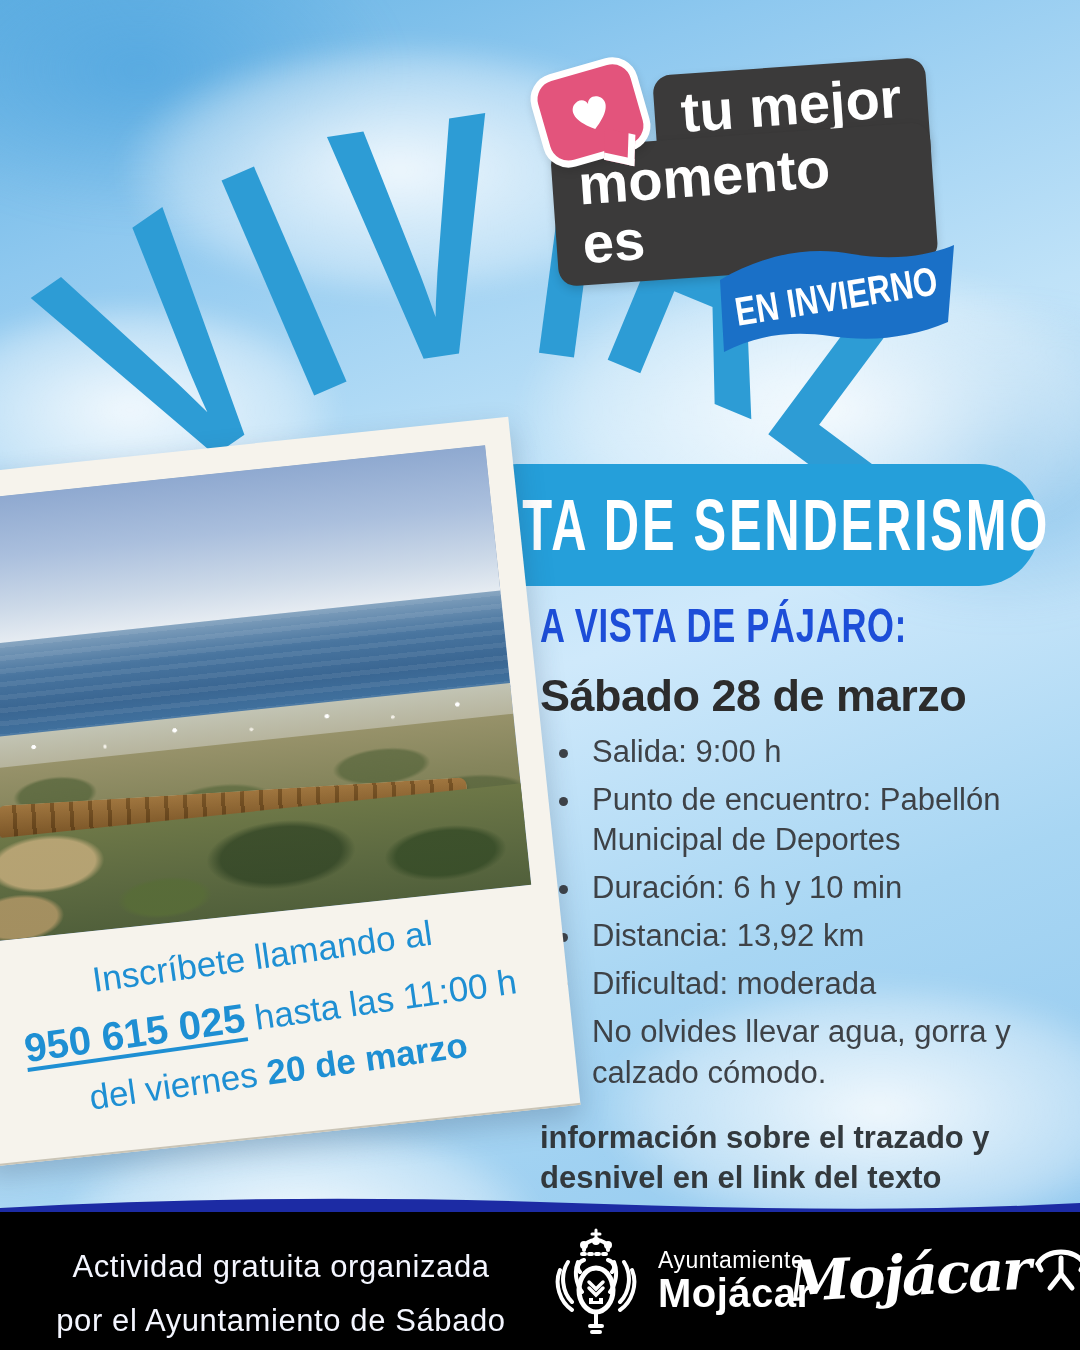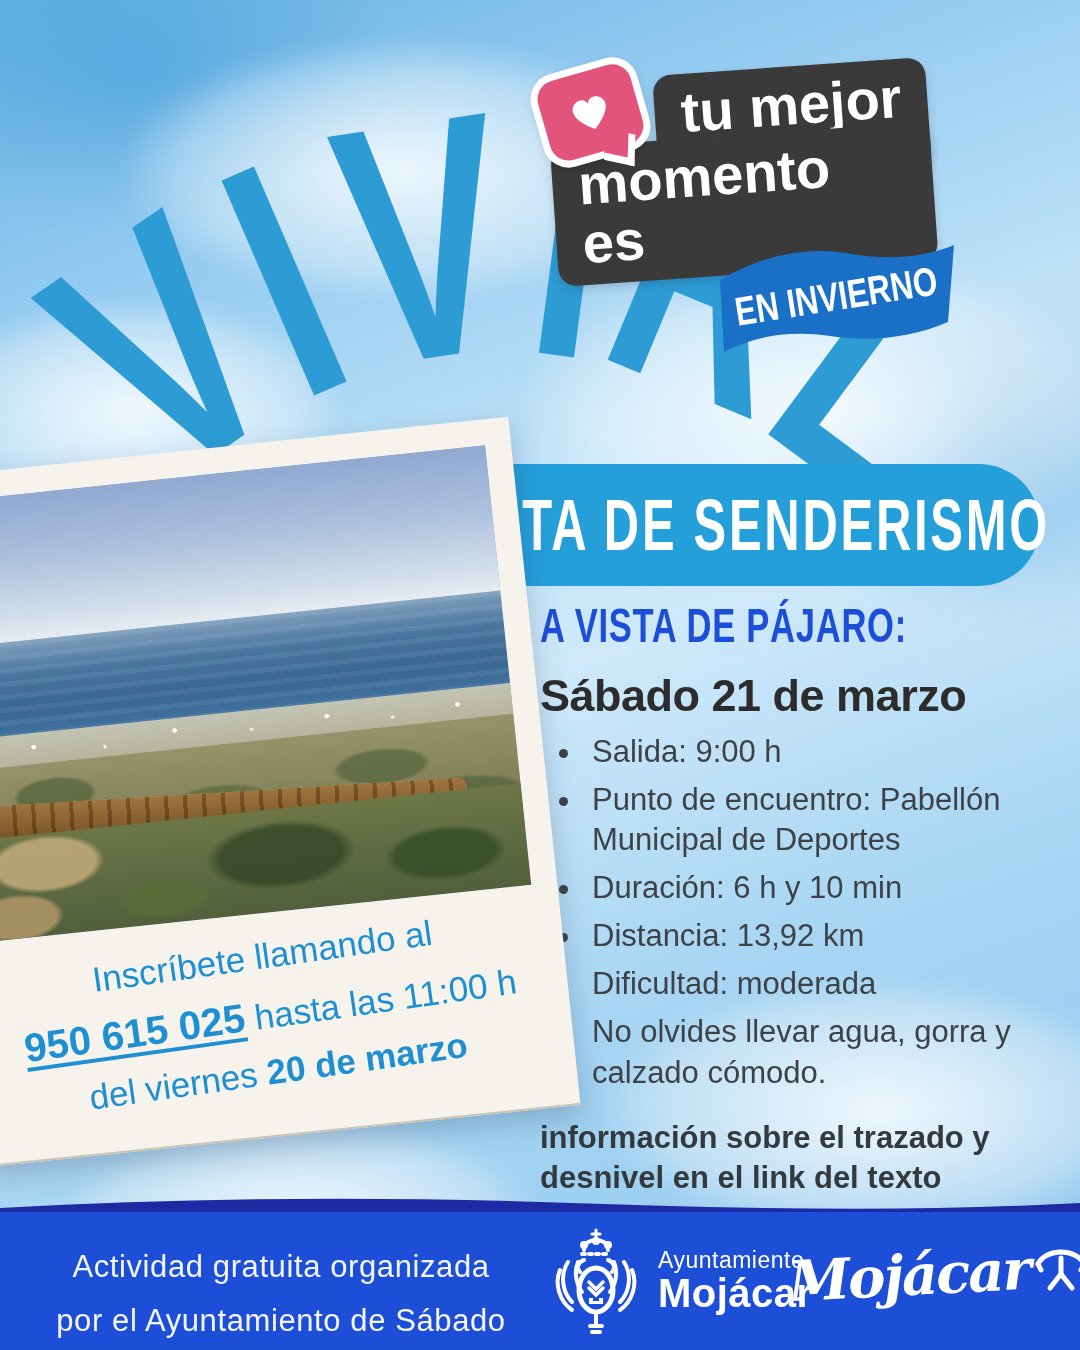--- a/index.html
+++ b/index.html
@@ -88,21 +88,21 @@
       radial-gradient(ellipse 110px 50px at 55% 45%,rgba(44,64,34,.7) 0 55%,transparent 68%),
       radial-gradient(ellipse 90px 40px at 85% 60%,rgba(52,74,38,.8) 0 55%,transparent 68%),
       radial-gradient(ellipse 70px 30px at 33% 75%,rgba(88,108,56,.9) 0 55%,transparent 68%);}
   .caption{margin-top:16px;text-align:center;transform:rotate(-2deg);
     color:#1e8fd3;font-size:35px;line-height:1.55;}
   .caption .phone{font-weight:bold;font-size:40px;text-decoration:underline;text-underline-offset:6px;}
   .caption .bold{font-weight:bold;}
 
   
   .footer-wave{position:absolute;left:0;top:1196px;width:1080px;height:18px;z-index:5;}
-  .footer{position:absolute;left:0;top:1212px;width:1080px;height:138px;background:#1d4ed8;z-index:5;color:#fff;}
+  .footer{position:absolute;left:0;top:1212px;width:1080px;height:138px;background:#000000;z-index:5;color:#fff;}
   .footer-credit{position:absolute;left:36px;top:28px;width:490px;text-align:center;
     font-size:31px;font-weight:400;letter-spacing:.6px;line-height:1.75;color:#f4f6ff;}
   .crest{position:absolute;left:548px;top:16px;}
   .ayto-text{position:absolute;left:658px;top:36px;line-height:1.05;}
   .ayto-small{font-size:23px;font-weight:300;letter-spacing:.5px;}
   .ayto-big{font-size:40px;font-weight:bold;letter-spacing:.5px;}
   .brand{position:absolute;left:788px;top:30px;display:flex;align-items:center;}
   .brand-name{font-family:"DejaVu Serif",serif;font-style:italic;font-weight:bold;
     font-size:56px;letter-spacing:-2px;transform:rotate(-3deg);}
   .indalo{margin-left:2px;margin-top:-14px;}
@@ -145,21 +145,21 @@
 </svg>
 
 <div class="banner">
   <span class="cond">RUTA DE SENDERISMO</span>
 </div>
 
 <div class="right-col">
   <div class="subtitle-bold">
     <span class="condL">A VISTA DE PÁJARO:</span>
   </div>
-  <div class="date-heading">Sábado 21 de marzo</div>
+  <div class="date-heading">Sábado 28 de marzo</div>
   <ul class="details">
     <li>Salida: 9:00 h</li>
     <li>Punto de encuentro: Pabellón Municipal de Deportes</li>
     <li>Duración: 6 h y 10 min</li>
     <li>Distancia: 13,92 km</li>
     <li>Dificultad: moderada</li>
     <li>No olvides llevar agua, gorra y calzado cómodo.</li>
   </ul>
   <div class="info-note">
     <span>información sobre el trazado y</span><br>

